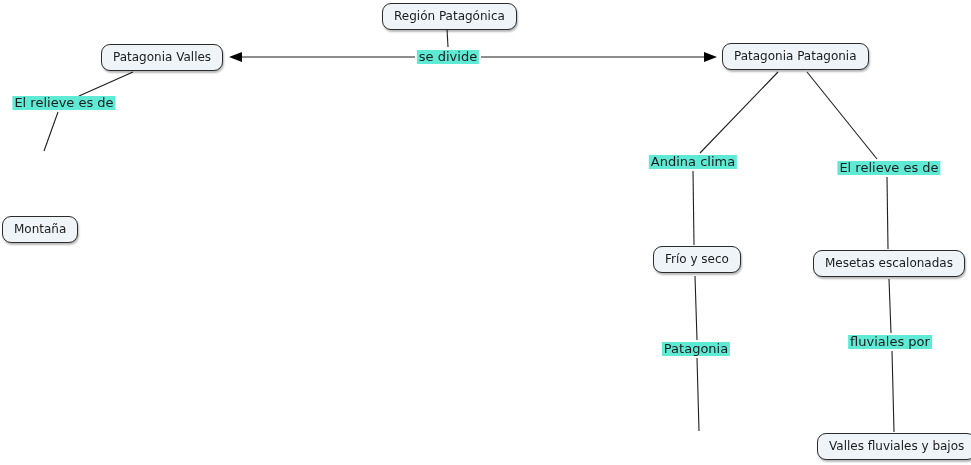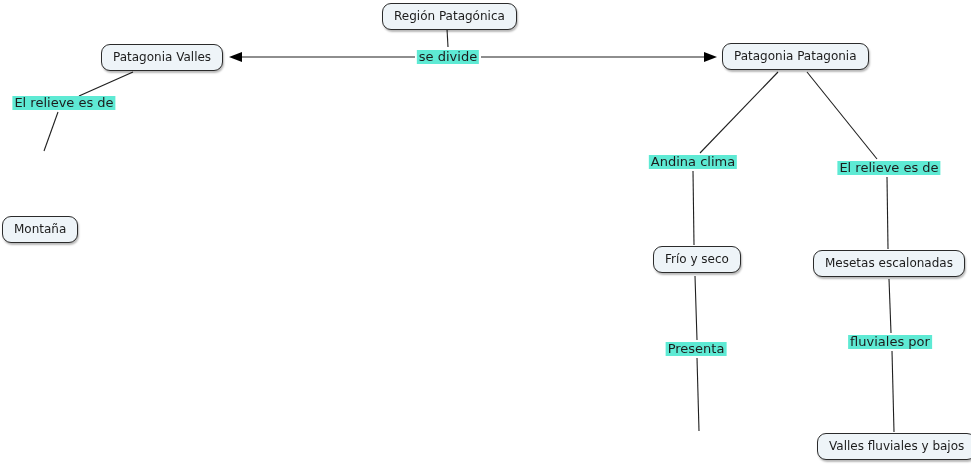--- a/index.html
+++ b/index.html
@@ -95,16 +95,16 @@
   <div class="node" id="n-extrandina">Patagonia Patagonia</div>
   <div class="node" id="n-montana">Montaña</div>
   <div class="node" id="n-frio">Frío y seco</div>
   <div class="node" id="n-mesetas">Mesetas escalonadas</div>
   <div class="node" id="n-valles">Valles fluviales y bajos</div>
 
   <div class="link-label" id="l-sedivide">se divide</div>
   <div class="link-label" id="l-relieve-a">El relieve es de</div>
   <div class="link-label" id="l-tieneclima">Andina clima</div>
   <div class="link-label" id="l-relieve-e">El relieve es de</div>
-  <div class="link-label" id="l-presenta">Presenta</div>
+  <div class="link-label" id="l-presenta">Patagonia</div>
   <div class="link-label" id="l-cortadas">fluviales por</div>
 
 </div>
 
 </body></html>

